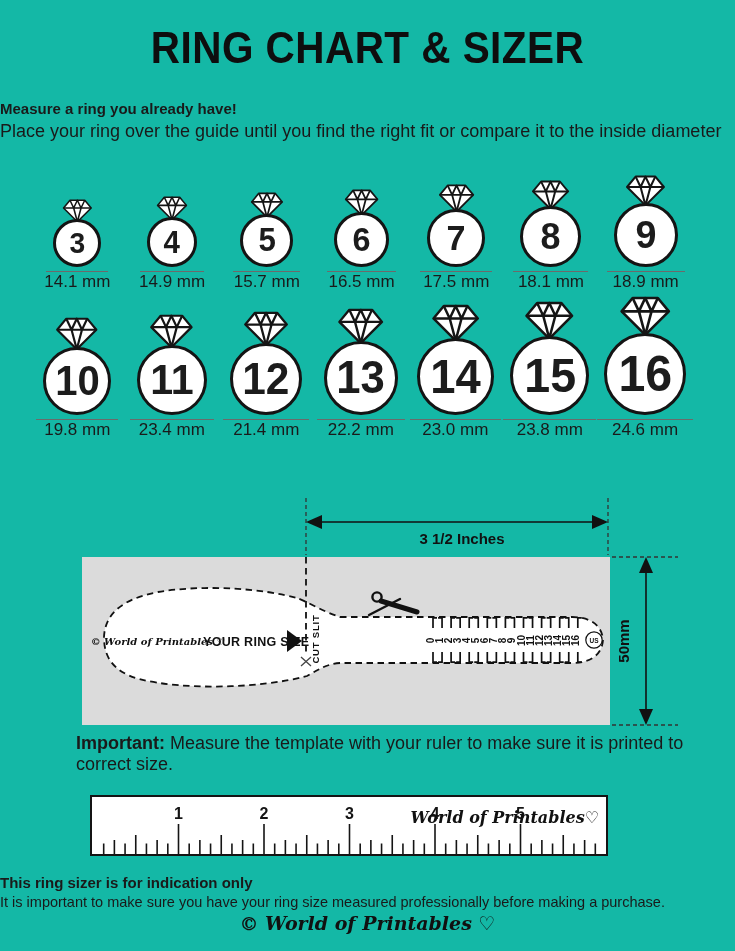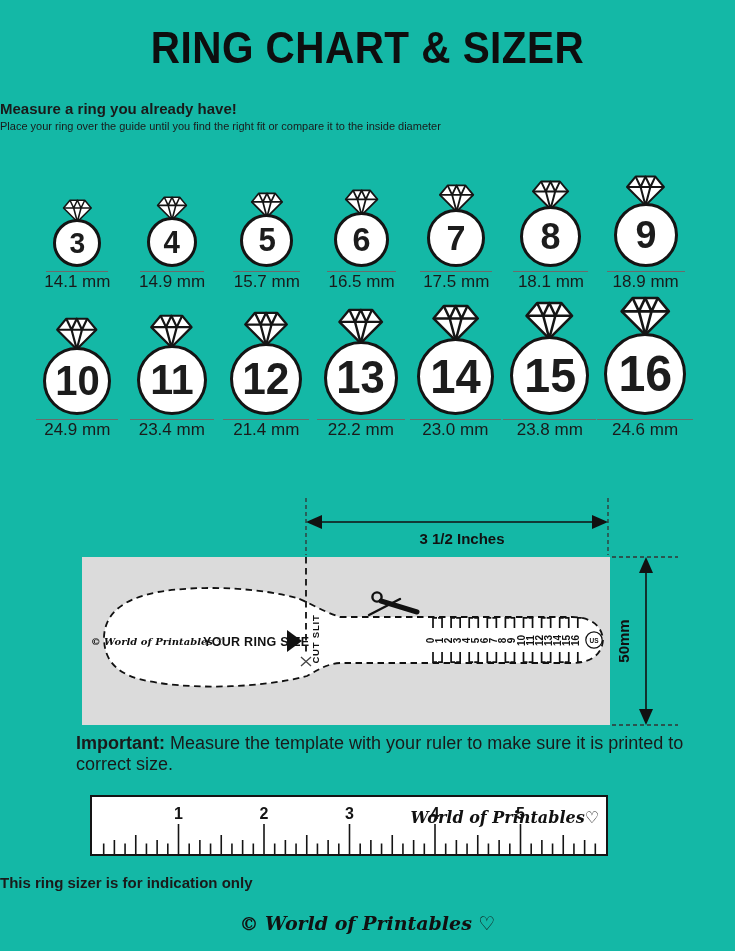--- a/index.html
+++ b/index.html
@@ -4,21 +4,21 @@
 <style>
   html,body{margin:0;padding:0;background:#fff;}
   .page{position:relative;width:735px;height:951px;background:#14b8a6;overflow:hidden;
         font-family:"Liberation Sans",sans-serif;color:#1a1a1a;}
   
   .title{position:absolute;top:26px;left:0;width:735px;text-align:center;
          font-size:44px;font-weight:bold;letter-spacing:.5px;color:#0e0e0e;
          transform:scaleX(.92);line-height:1;}
   .intro{position:absolute;top:99px;left:0;width:735px;line-height:1.35;}
   .intro .h{font-size:15px;font-weight:bold;}
-  .intro .b{font-size:11px;}
+  .intro .b{font-size:18px;}
   
   .ringrow{position:absolute;left:0;width:735px;display:flex;align-items:flex-end;
            padding:0 42px 0 30px;box-sizing:border-box;}
   .row1{top:172px;height:120px;}
   .row2{top:300px;height:140px;}
   .ring{flex:1;display:flex;flex-direction:column;align-items:center;}
   .dia{width:calc(var(--d)*.64);height:calc(var(--d)*.5);display:block;}
   .band{width:var(--d);height:var(--d);border:3px solid #141414;border-radius:50%;
         background:#fff;display:flex;align-items:center;justify-content:center;
         margin-top:-4px;box-sizing:border-box;}
@@ -155,21 +155,21 @@
 
   <div class="ringrow row2">
     <div class="ring" style="--d:68px">
         <svg class="dia" viewBox="0 0 100 80" preserveAspectRatio="none">
           <use href="#diamond"></use>
         </svg>
         <div class="band">
           <span>10</span>
         </div>
         <div class="rline"></div>
-        <div class="rmm">24.9 mm</div>
+        <div class="rmm">19.8 mm</div>
       </div>
     <div class="ring" style="--d:70px">
         <svg class="dia" viewBox="0 0 100 80" preserveAspectRatio="none">
           <use href="#diamond"></use>
         </svg>
         <div class="band">
           <span>11</span>
         </div>
         <div class="rline"></div>
         <div class="rmm">23.4 mm</div>
@@ -377,16 +377,17 @@
           <text x="256.5" y="21" text-anchor="middle" class="rulernum">3</text>
           <text x="342" y="21" text-anchor="middle" class="rulernum">4</text>
           <text x="427.5" y="21" text-anchor="middle" class="rulernum">5</text>
         </g>
     </svg>
     <span class="rulerbrand">World of Printables♡</span>
   </div>
 
   <div class="footer">
     <div class="h">This ring sizer is for indication only</div>
+    <div class="b">It is important to make sure you have your ring size measured professionally before making a purchase.</div>
   </div>
   <div class="brandbig">© World of Printables ♡</div>
 
 </div>
 
 </body></html>

